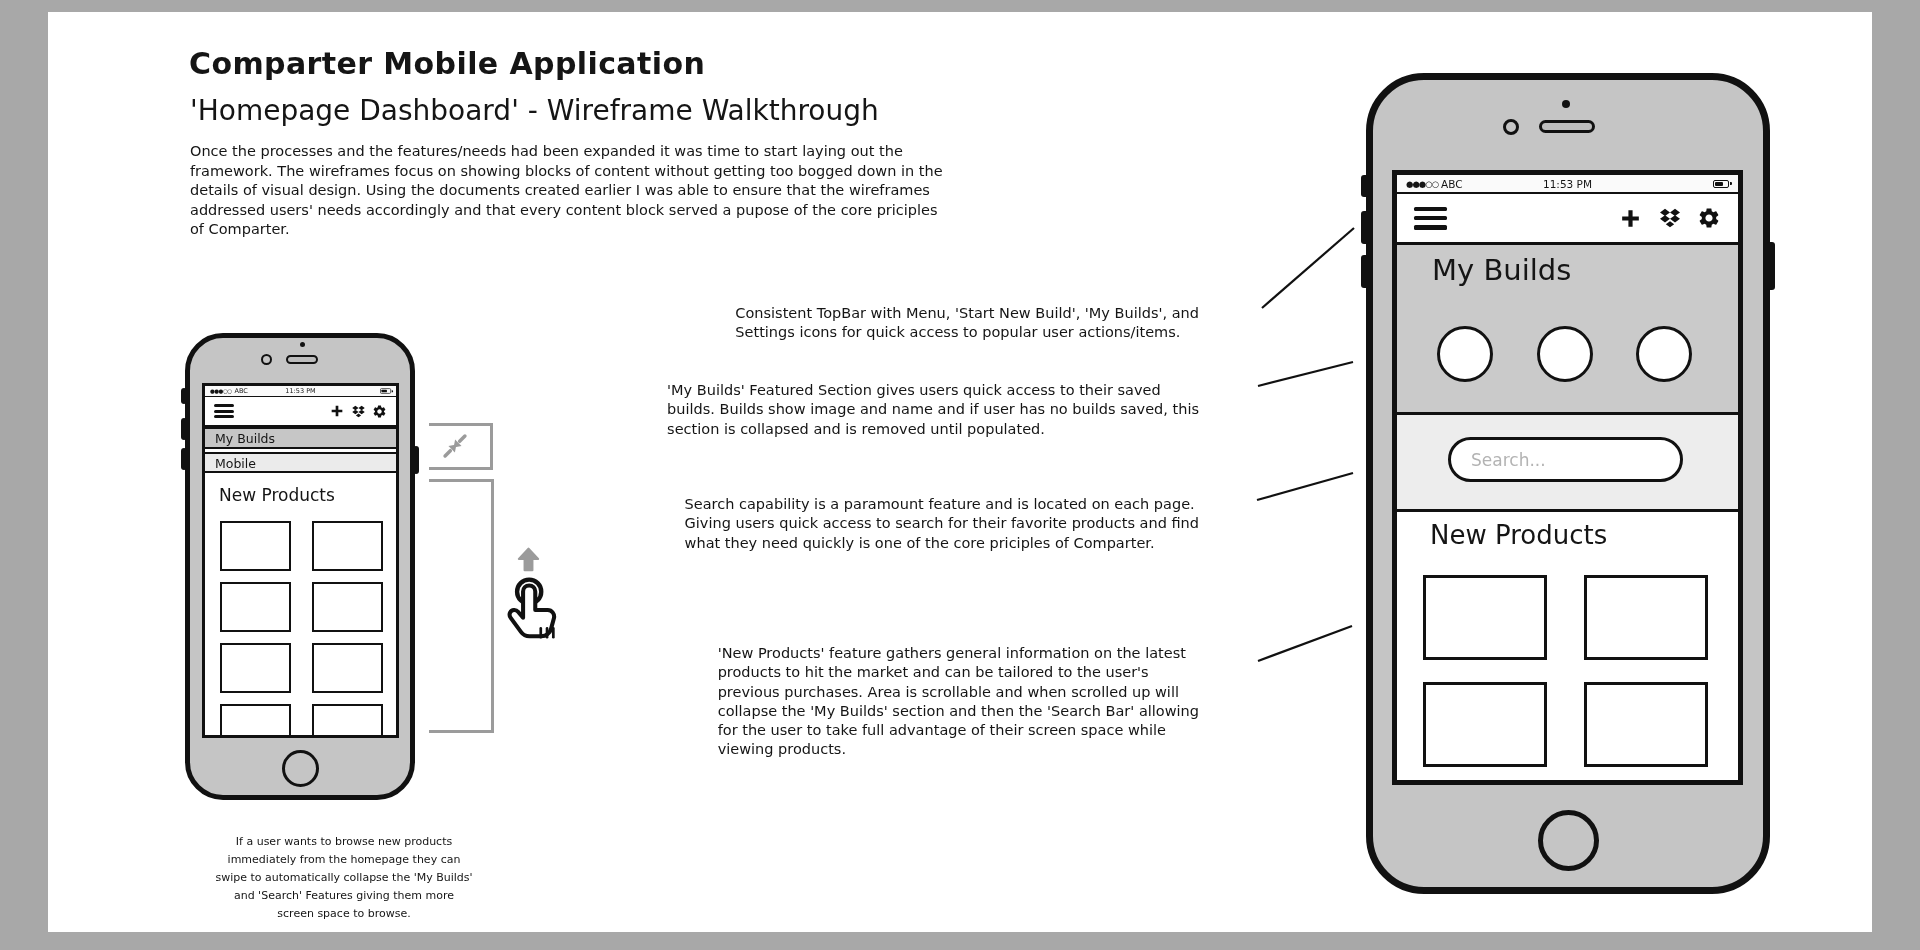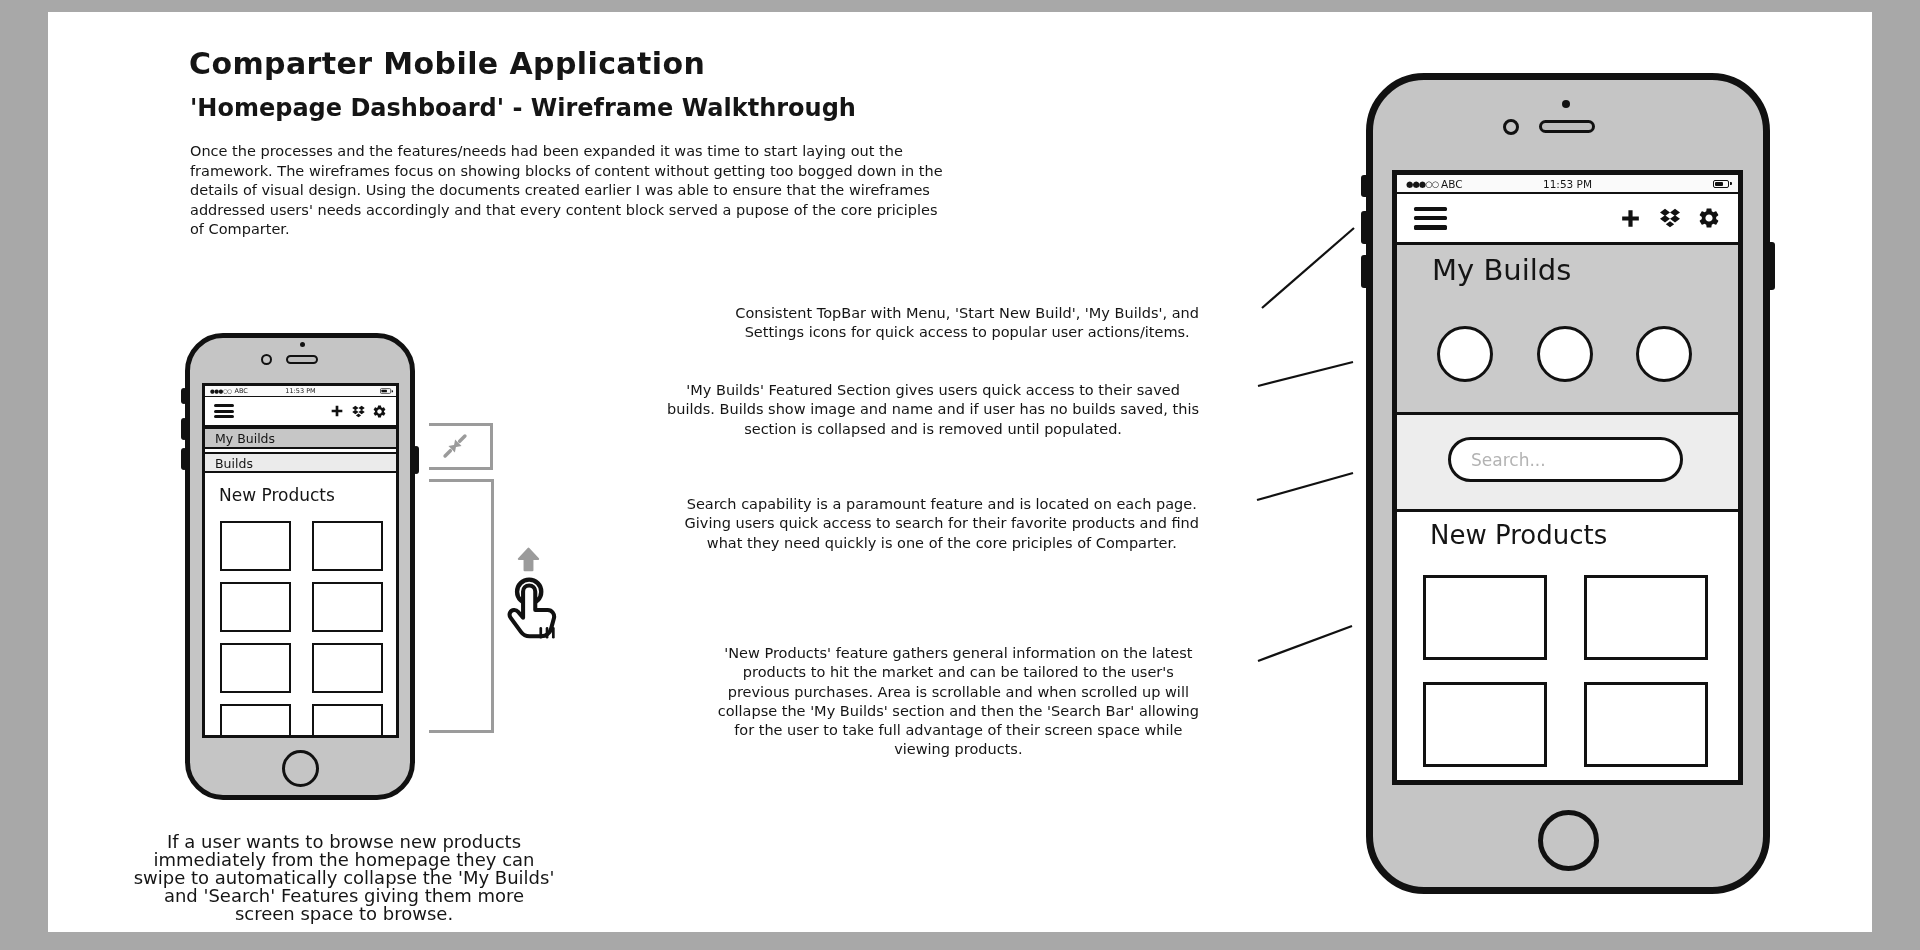--- a/index.html
+++ b/index.html
@@ -2,26 +2,26 @@
 <html><head>
 <meta charset="utf-8">
 <style>
   html,body{margin:0;padding:0;background:#a8a8a8;}
   .stage{position:relative;width:1920px;height:950px;background:#a8a8a8;overflow:hidden;
          font-family:"DejaVu Sans",sans-serif;color:#151515;padding-left:40px;}
   .page{position:absolute;left:48px;top:12px;width:1824px;height:920px;background:#ffffff;}
 
   
   .title{position:absolute;left:141px;top:34px;font-size:30px;font-weight:700;letter-spacing:.4px;}
-  .subtitle{position:absolute;left:142px;top:82px;font-size:24px;font-weight:700;}
+  .subtitle{position:absolute;left:142px;top:82px;font-size:28px;font-weight:400;}
   .intro{position:absolute;left:142px;top:130px;font-size:14.5px;line-height:19.6px;white-space:pre-line;}
-  .ann{position:absolute;right:673px;text-align:center;white-space:pre-line;font-size:14.5px;line-height:19.3px;}
+  .ann{position:absolute;right:673px;text-align:left;white-space:pre-line;font-size:14.5px;line-height:19.3px;}
   .ann-1{top:292px;} .ann-2{top:369px;} .ann-3{top:483px;} .ann-4{top:632px;margin-left:19px;}
   .caption{position:absolute;left:296px;top:821px;transform:translateX(-50%);text-align:center;
-           white-space:pre-line;font-size:18px;line-height:18px;}
+           white-space:pre-line;font-size:11px;line-height:18px;}
 
   
   .leads{position:absolute;left:0;top:0;pointer-events:none;}
 
   
   .phone{position:absolute;background:#c5c5c5;border:7px solid #111;border-radius:58px;box-sizing:border-box;}
   .phone-small{left:185px;top:333px;width:230px;height:467px;border-width:5px;border-radius:38px;}
   .phone-large{left:1366px;top:73px;width:404px;height:821px;}
   .side-btn{position:absolute;background:#111;border-radius:3px;}
 
@@ -175,21 +175,21 @@
           </svg>
         <svg class="icon" width="15" height="15" viewBox="0 0 24 24">
             <path d="M7 2.8 12 6.4 7 10 2 6.4Z M17 2.8 22 6.4 17 10 12 6.4Z M7 9.2 12 12.8 7 16.4 2 12.8Z M17 9.2 22 12.8 17 16.4 12 12.8Z M12 15.2 16.2 18.2 12 21.2 7.8 18.2Z"></path>
           </svg>
         <svg class="icon" width="15" height="15" viewBox="0 0 24 24">
             <path d="M19.14 12.94c.04-.3.06-.61.06-.94 0-.32-.02-.64-.07-.94l2.03-1.58c.18-.14.23-.41.12-.61l-1.92-3.32c-.12-.22-.37-.29-.59-.22l-2.39.96c-.5-.38-1.03-.7-1.62-.94l-.36-2.54c-.04-.24-.24-.41-.48-.41h-3.84c-.24 0-.43.17-.47.41l-.36 2.54c-.59.24-1.13.57-1.62.94l-2.39-.96c-.22-.08-.47 0-.59.22L2.74 8.87c-.12.21-.08.47.12.61l2.03 1.58c-.05.3-.09.63-.09.94s.02.64.07.94l-2.03 1.58c-.18.14-.23.41-.12.61l1.92 3.32c.12.22.37.29.59.22l2.39-.96c.5.38 1.03.7 1.62.94l.36 2.54c.05.24.24.41.48.41h3.84c.24 0 .44-.17.47-.41l.36-2.54c.59-.24 1.13-.56 1.62-.94l2.39.96c.22.08.47 0 .59-.22l1.92-3.32c.12-.22.07-.47-.12-.61l-2.01-1.58zM12 15.6c-1.98 0-3.6-1.62-3.6-3.6s1.62-3.6 3.6-3.6 3.6 1.62 3.6 3.6-1.62 3.6-3.6 3.6z"></path>
           </svg>
       </div>
 
       <div class="sp-bar sp-mybuilds">My Builds</div>
-      <div class="sp-bar sp-search">Builds</div>
+      <div class="sp-bar sp-search">Mobile</div>
 
       <div class="sp-content">
         <div class="sp-np-title">New Products</div>
         <div class="sp-grid">
           <div class="sp-box"></div>
           <div class="sp-box"></div>
           <div class="sp-box"></div>
           <div class="sp-box"></div>
           <div class="sp-box"></div>
           <div class="sp-box"></div>

